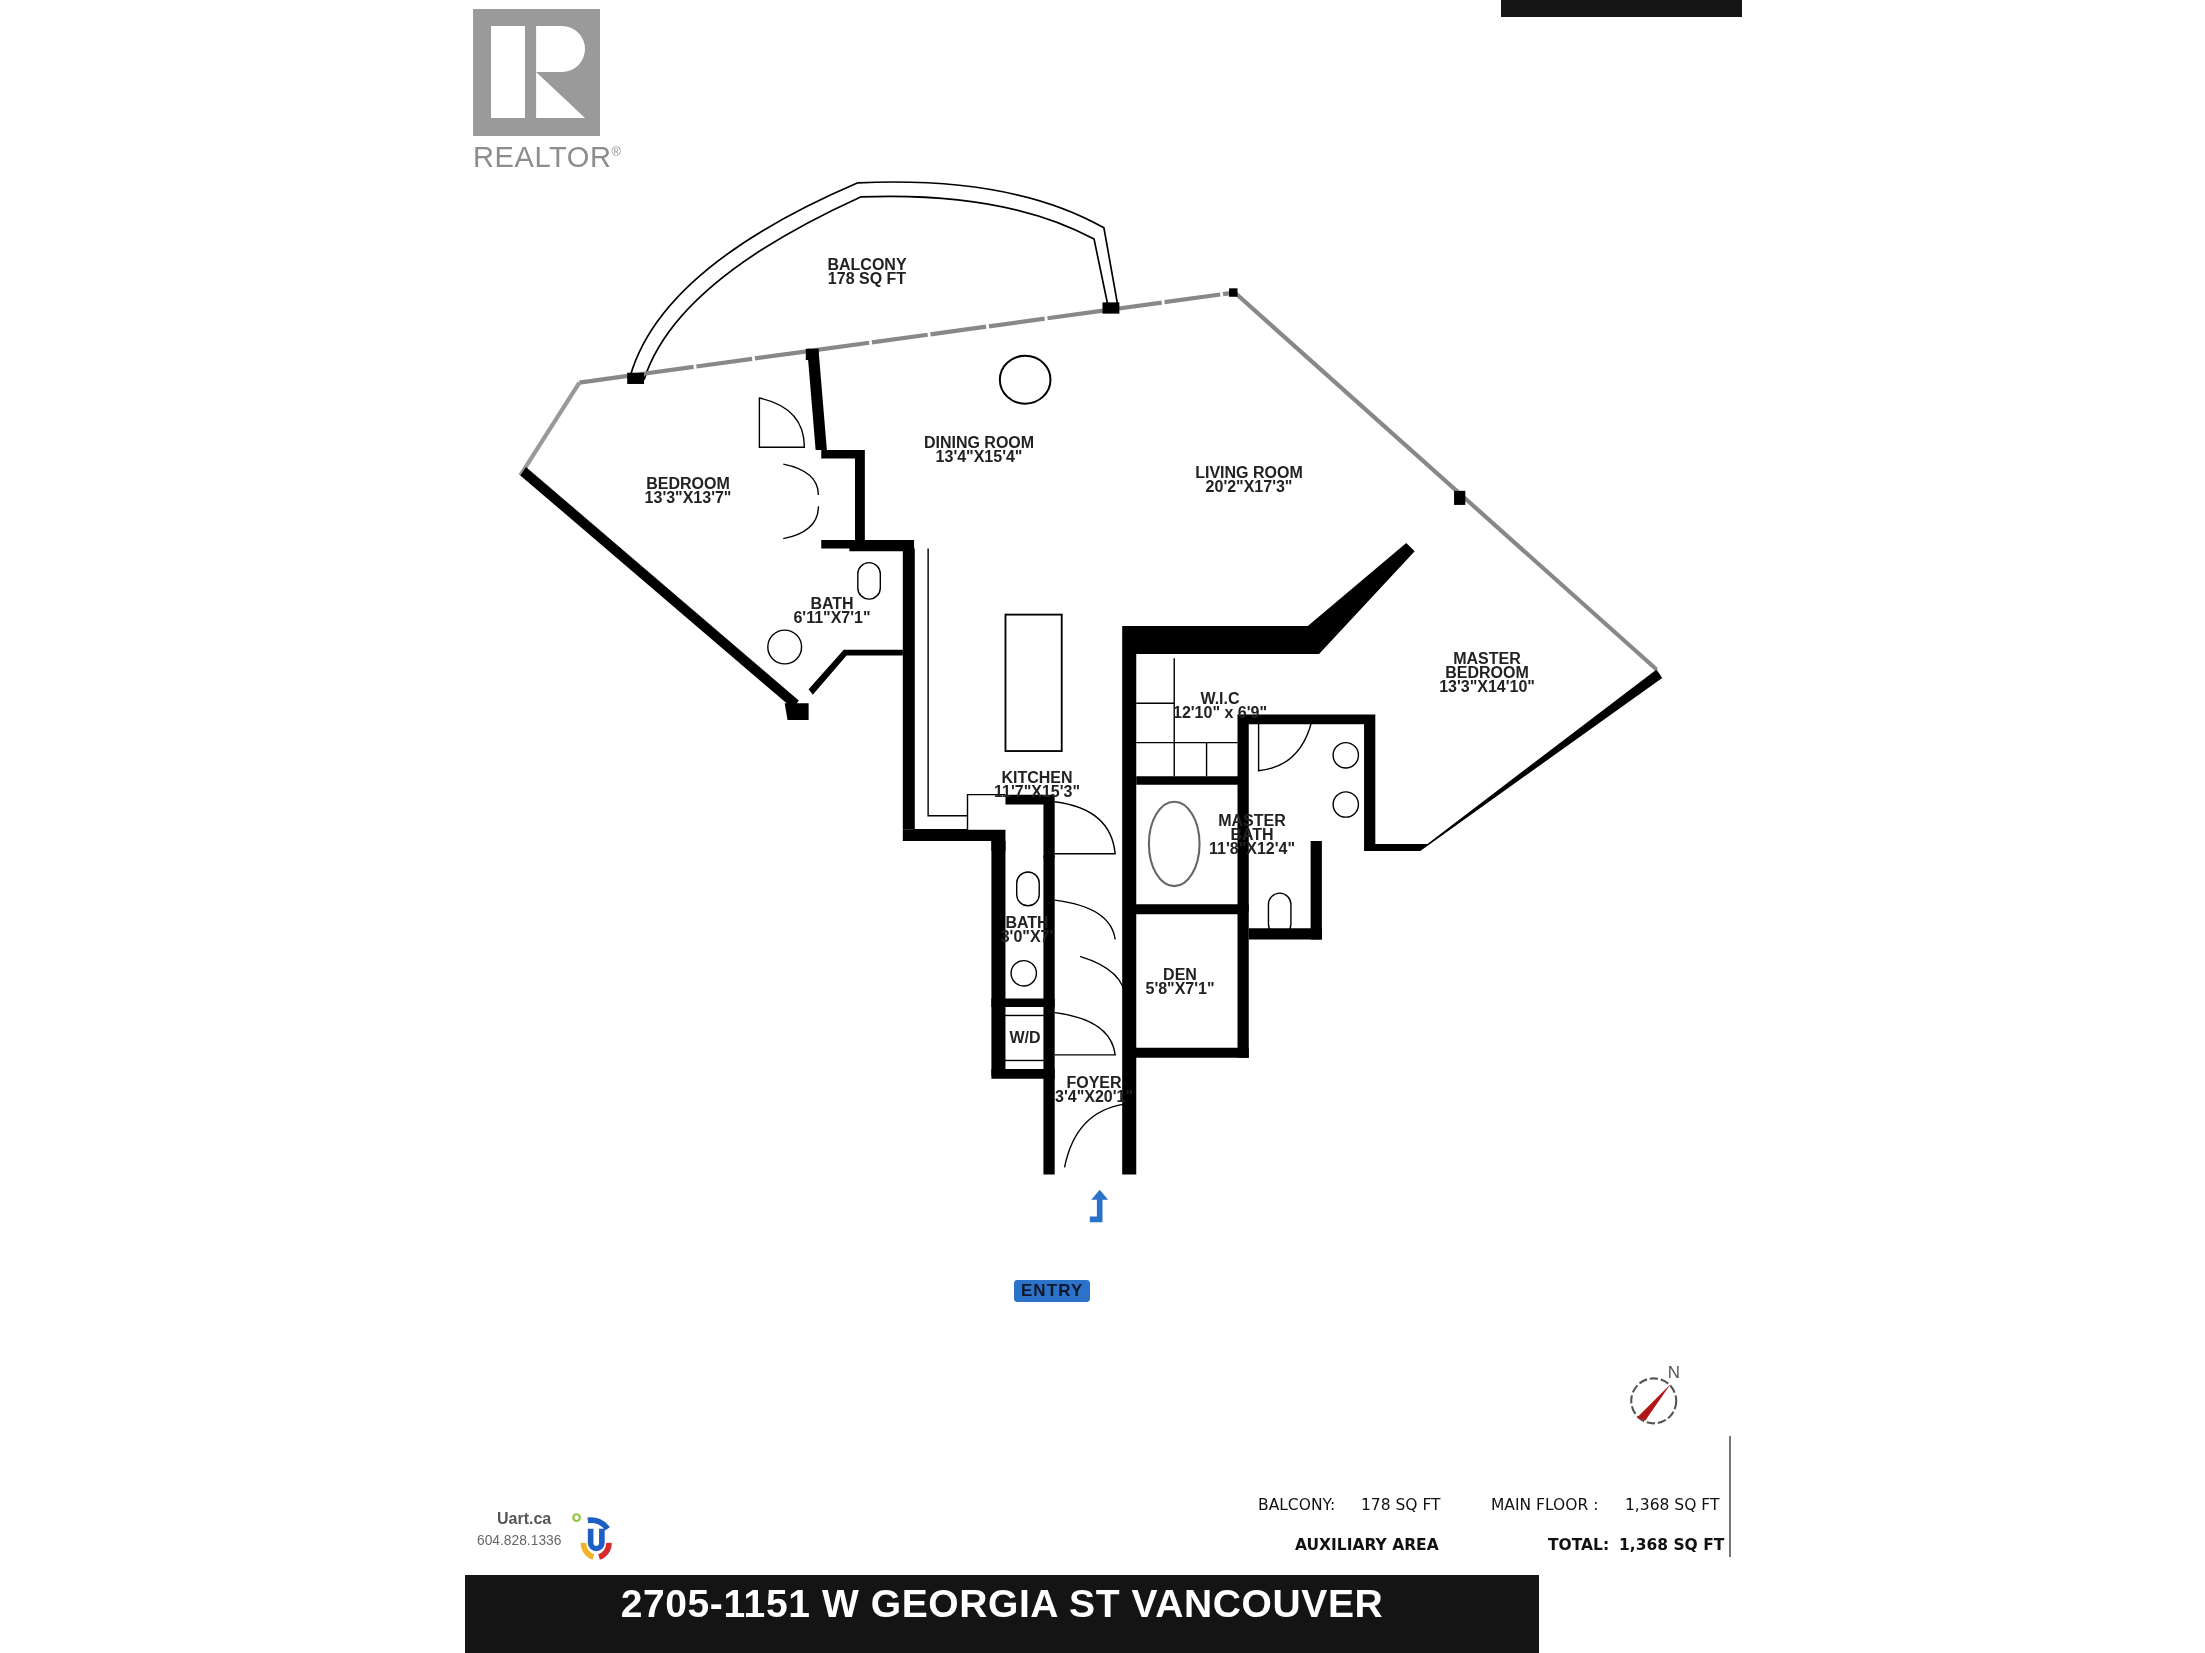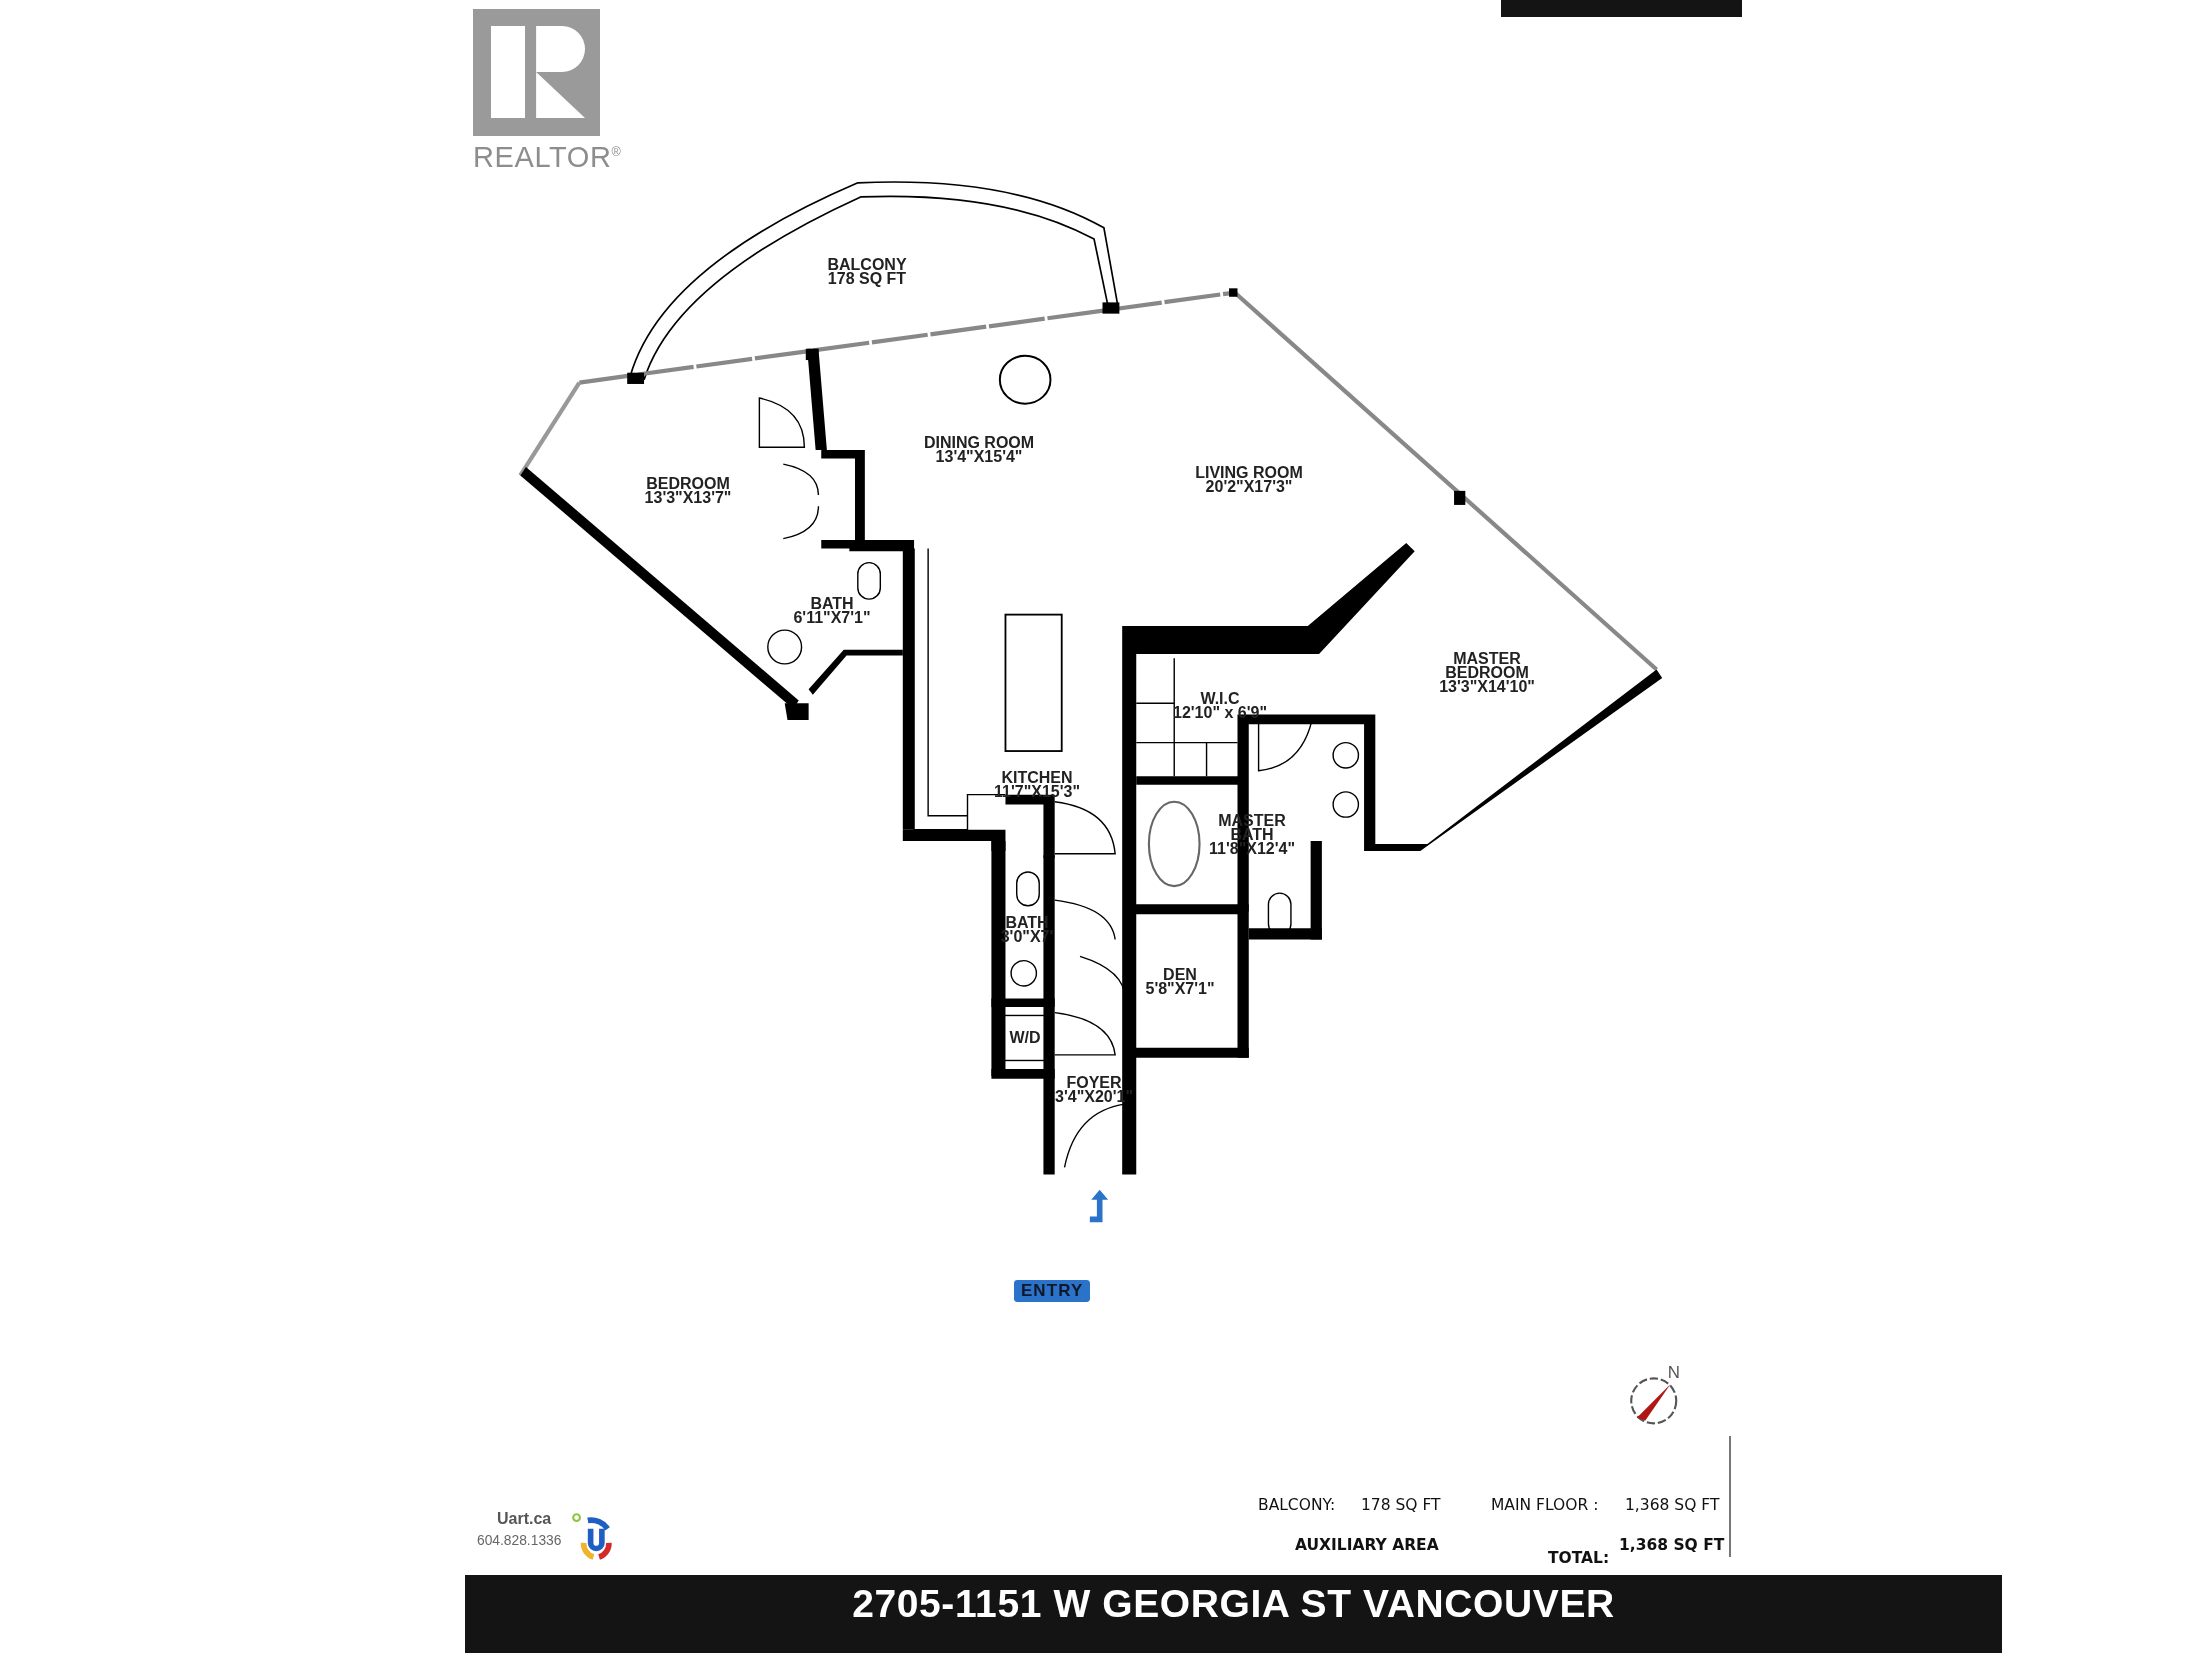--- a/index.html
+++ b/index.html
@@ -10,21 +10,21 @@
   .realtor-text { position: absolute; left: 473px; top: 141px; font-size: 29px; color: #8d8d8d; letter-spacing: 0.6px; font-family: "Liberation Sans", sans-serif; }
   .realtor-text sup { font-size: 12.6px; }
   .top-bar { position: absolute; left: 1501px; top: 0; width: 241px; height: 17px; background: #141414; }
   .room-label { position: absolute; transform: translate(-50%, 0); text-align: center; font-family: "Liberation Sans", sans-serif; font-weight: bold; color: #222; font-size: 16px; line-height: 13.8px; white-space: nowrap; }
   .area-row { position: absolute; font-family: "DejaVu Sans", sans-serif; font-size: 15.5px; color: #111; white-space: nowrap; }
   .area-row.bold { font-weight: bold; }
   .vert-line { position: absolute; left: 1729px; top: 1436px; width: 1.7px; height: 121px; background: #777; }
   .uart { position: absolute; left: 477px; top: 1510px; }
   .uart-name { position: absolute; left: 20px; top: 0; font-size: 16px; font-weight: bold; color: #555; white-space: nowrap; }
   .uart-phone { position: absolute; left: 0; top: 23px; font-size: 13.8px; color: #666; white-space: nowrap; }
-  .footer { position: absolute; left: 465px; top: 1575px; width: 1537px; height: 79px; background: #141414; }
+  .footer { position: absolute; left: 465px; top: 1575px; width: 1074px; height: 79px; background: #141414; }
   .footer-title { position: absolute; left: 0; right: 0; top: 6.9px; text-align: center; color: #fff; font-family: "Liberation Sans", sans-serif; font-weight: bold; font-size: 39px; letter-spacing: 0.6px; }
   .footer-note { position: absolute; left: 0; right: 0; top: 57px; text-align: center; color: #ddd; font-size: 13.8px; font-family: "Liberation Sans", sans-serif; }
   .entry-badge { position: absolute; left: 1014px; top: 1280px; background: #2b73c9; color: #0f172a; font-weight: bold; font-size: 17px; padding: 1.1px 6.9px; border-radius: 3.4px; letter-spacing: 1.1px; font-family: "Liberation Sans", sans-serif; }
 </style>
 </head>
 <body>
 
 <div class="top-bar"></div>
 
 <div class="realtor-logo">
@@ -181,21 +181,21 @@
     <div>3'4"X20'1"</div>
   </div>
 
 <div class="entry-badge">ENTRY</div>
 
 <div class="area-row" style="left:1258px;top:1496px;">BALCONY:</div>
 <div class="area-row" style="left:1361px;top:1496px;">178 SQ FT</div>
 <div class="area-row" style="left:1491px;top:1496px;">MAIN FLOOR  :</div>
 <div class="area-row" style="left:1625px;top:1496px;">1,368 SQ FT</div>
 <div class="area-row bold" style="left:1295px;top:1536px;">AUXILIARY AREA</div>
-<div class="area-row bold" style="left:1548px;top:1536px;margin-top:13px;">TOTAL:</div>
+<div class="area-row bold" style="left:1548px;top:1536px;">TOTAL:</div>
 <div class="area-row bold" style="left:1619px;top:1536px;">1,368 SQ FT</div>
 <div class="vert-line"></div>
 
 <div class="uart">
   <div class="uart-name">Uart.ca</div>
   <div class="uart-phone">604.828.1336</div>
 </div>
 
 <div class="footer">
   <div class="footer-title">2705-1151 W GEORGIA ST VANCOUVER</div>

